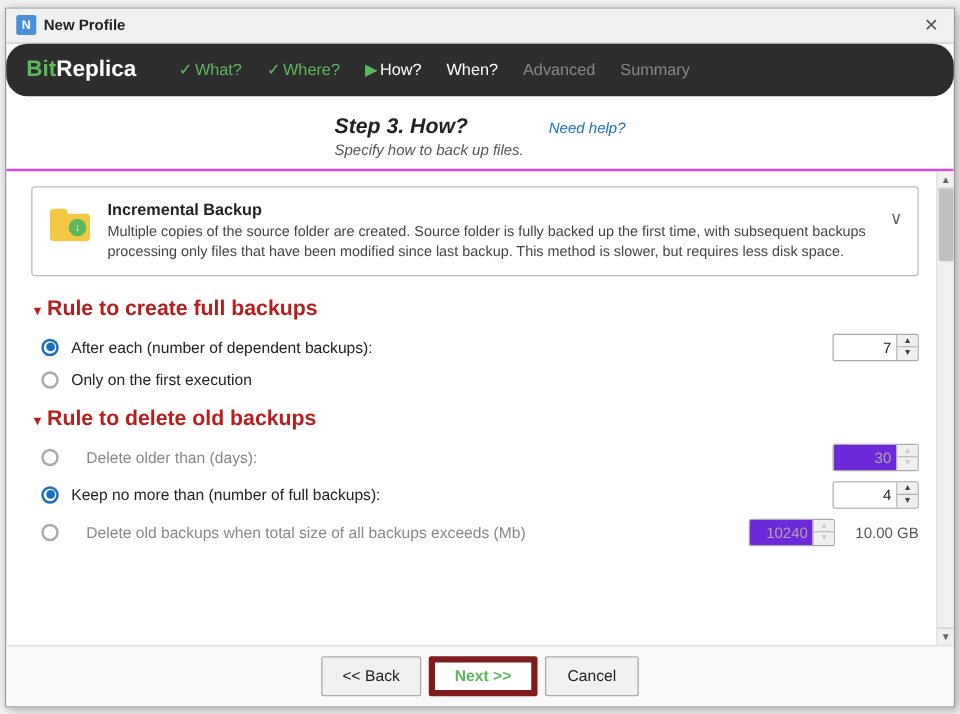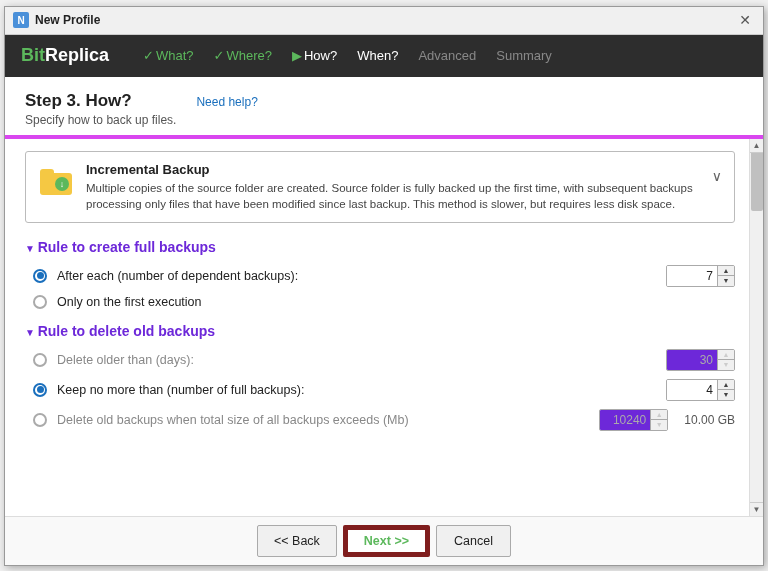--- a/index.html
+++ b/index.html
@@ -67,20 +67,21 @@
       border: 1px solid transparent;
     }
     .nav-bar {
       background: #2d2d2d;
       display: flex;
       align-items: center;
       padding: 0 16px;
       height: 42px;
       flex-shrink: 0;
       gap: 0;
+      border-radius: 17px;
     }
     .brand {
       font-size: 18px;
       font-weight: bold;
       margin-right: 24px;
     }
     .brand-bit { color: #5cb85c; }
     .brand-replica { color: #fff; }
     .nav-item {
       color: #ccc;
@@ -99,25 +100,26 @@
     .nav-check { color: #5cb85c; margin-right: 2px; }
     .nav-arrow { color: #5cb85c; margin-right: 2px; }
     .content-area {
       flex: 1;
       display: flex;
       flex-direction: column;
       overflow: hidden;
     }
     .content-header {
       padding: 14px 20px 8px 20px;
-      border-bottom: 4px solid #d946ef;
+      border-bottom: 2px solid #d946ef;
       flex-shrink: 0;
       display: flex;
-      justify-content: flex-start;
+      justify-content: center;
       align-items: flex-start;
+      font-style: italic;
     }
     .step-title {
       font-size: 17px;
       font-weight: bold;
       color: #222;
       margin-bottom: 2px;
     }
     .step-subtitle {
       font-size: 12px;
       color: #555;
@@ -205,22 +207,22 @@
       color: #444;
       line-height: 1.4;
     }
     .backup-chevron {
       font-size: 14px;
       color: #666;
       margin-top: 6px;
       cursor: pointer;
     }
     .section-title {
-      color: #6d28d9;
-      font-size: 14px;
+      color: #b91c1c;
+      font-size: 17px;
       font-weight: 600;
       margin-bottom: 10px;
       cursor: pointer;
     }
     .section-title::before {
       content: '▼ ';
       font-size: 10px;
     }
     .option-group {
       margin-bottom: 14px;
@@ -229,21 +231,21 @@
     .option-row {
       display: flex;
       align-items: center;
       gap: 10px;
       margin-bottom: 8px;
     }
     .option-label {
       color: #222;
       font-size: 12.5px;
     }
-    .option-label.disabled { color: #888; }
+    .option-label.disabled { color: #888; margin-left: 12px; }
     .spinner-input {
       display: flex;
       border: 1px solid #aaa;
       border-radius: 2px;
       overflow: hidden;
       height: 22px;
     }
     .spinner-input input {
       width: 50px;
       border: none;

